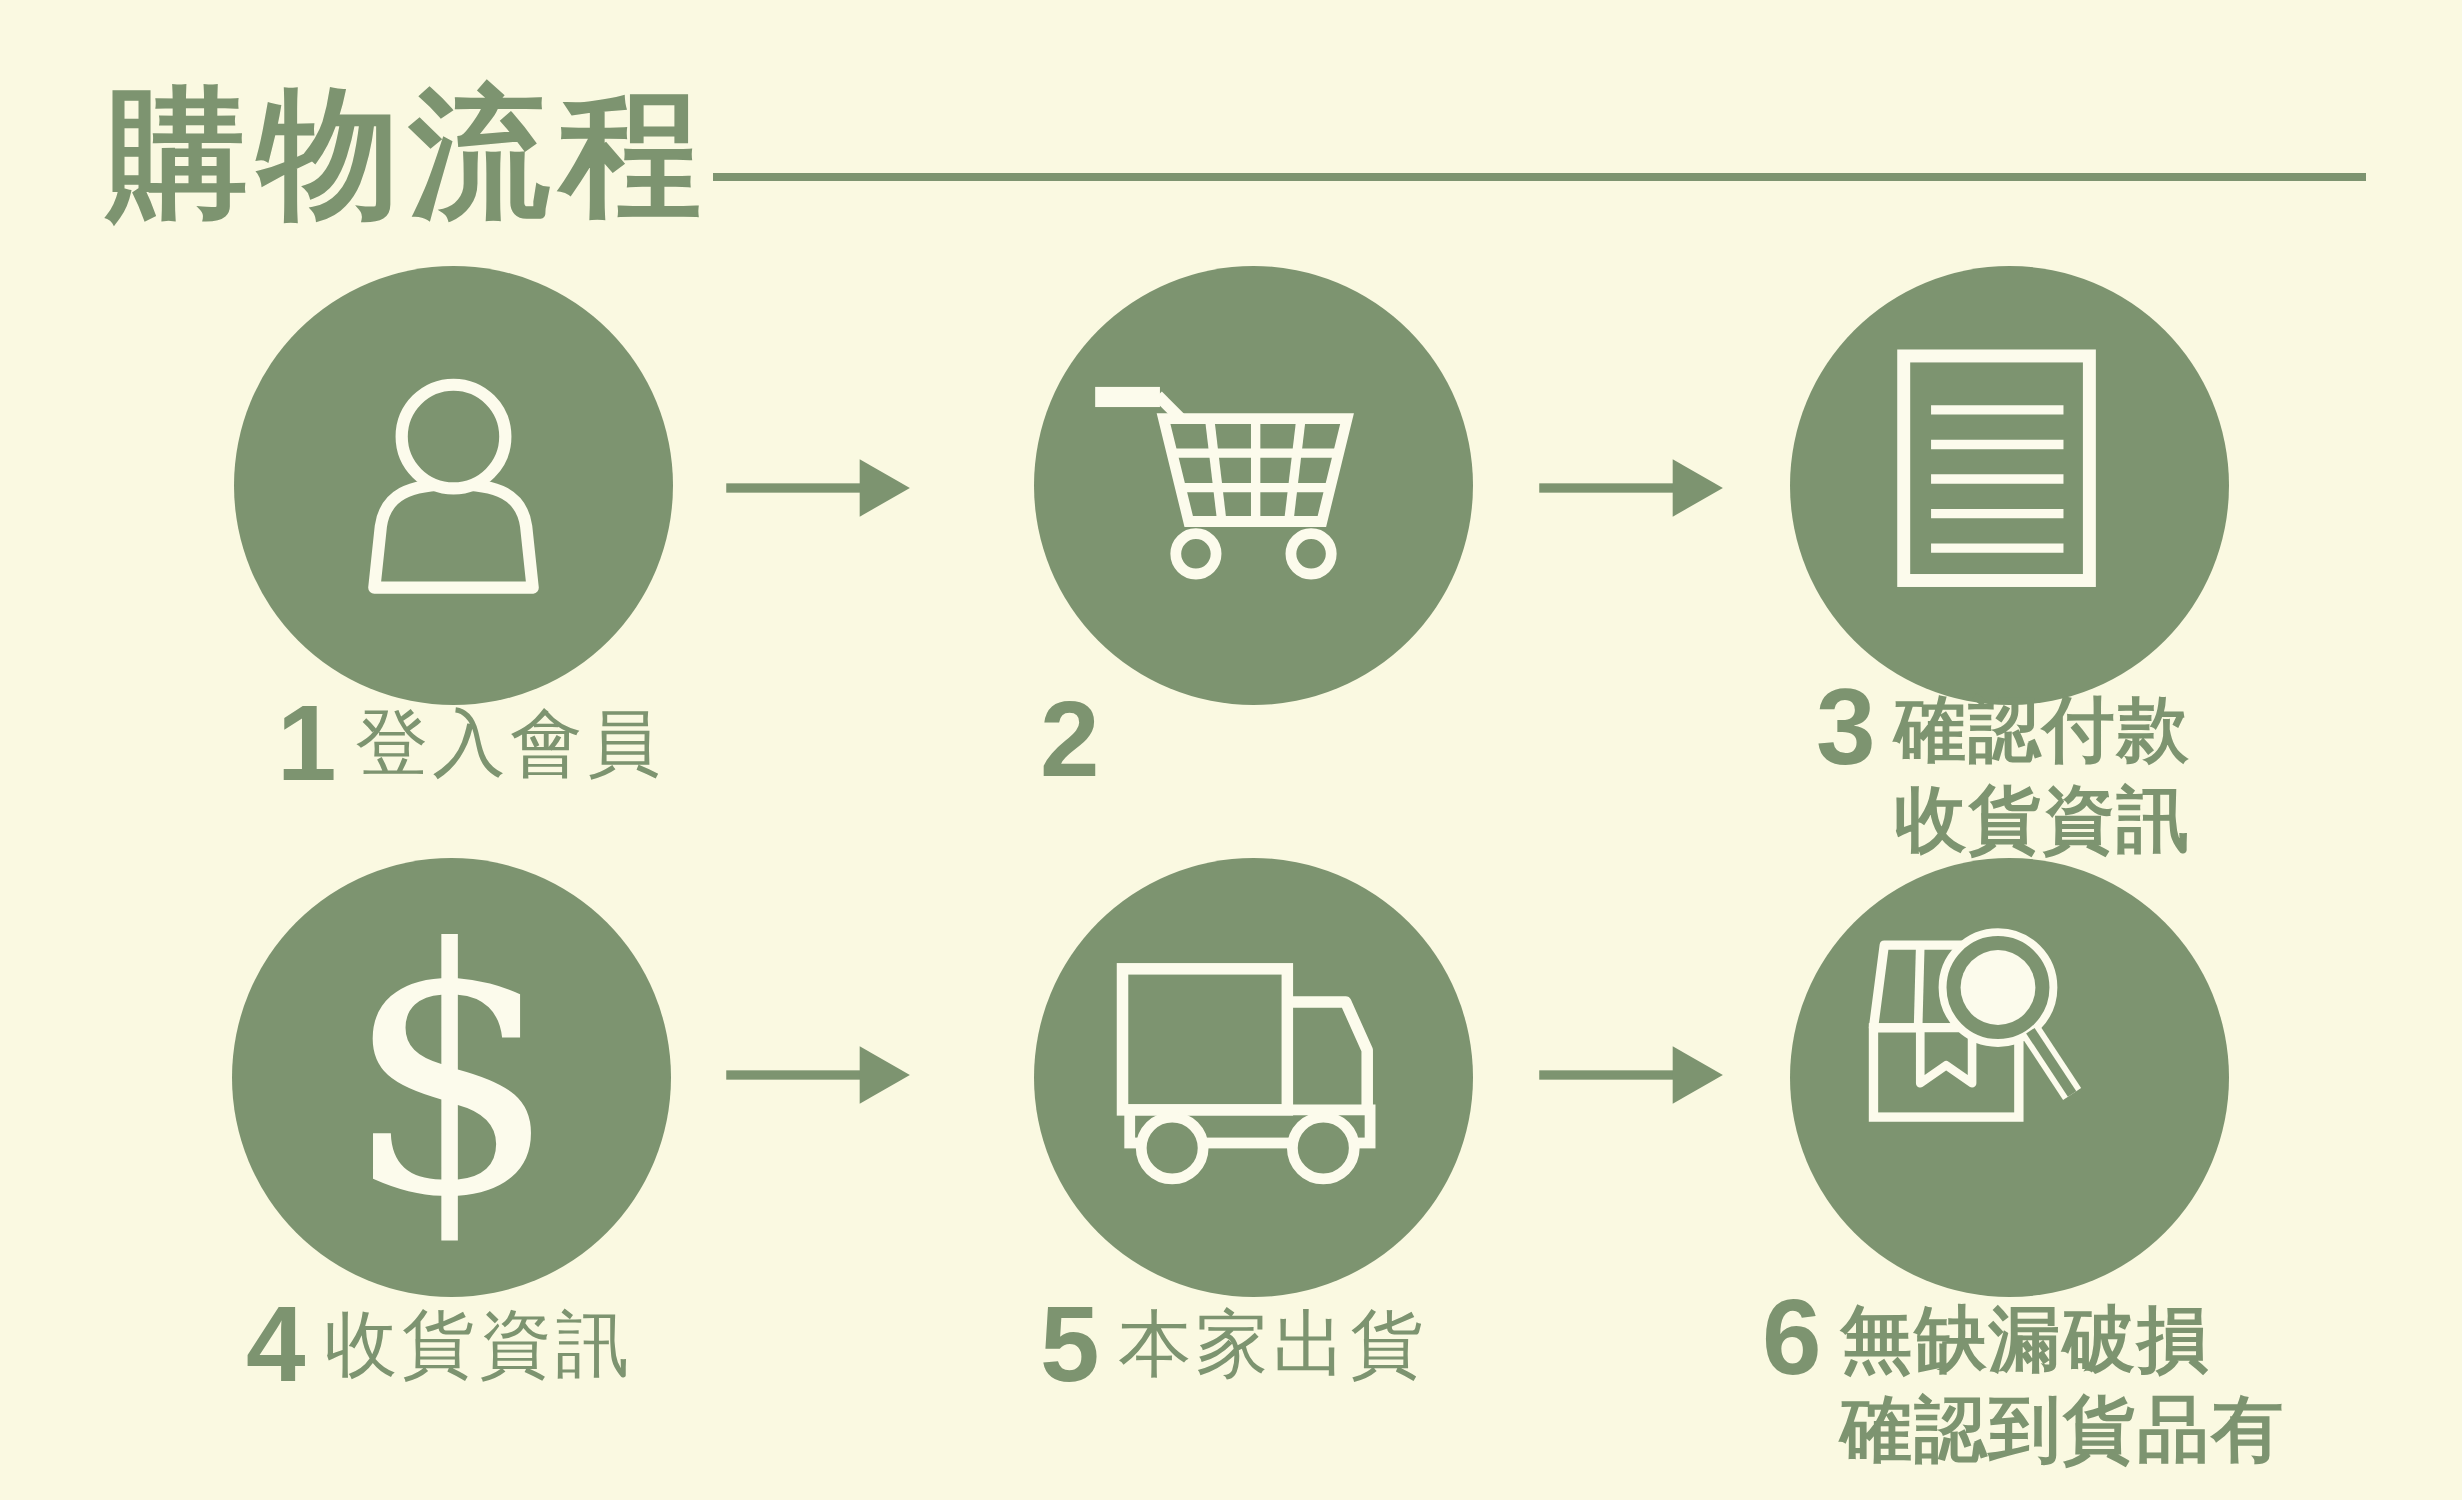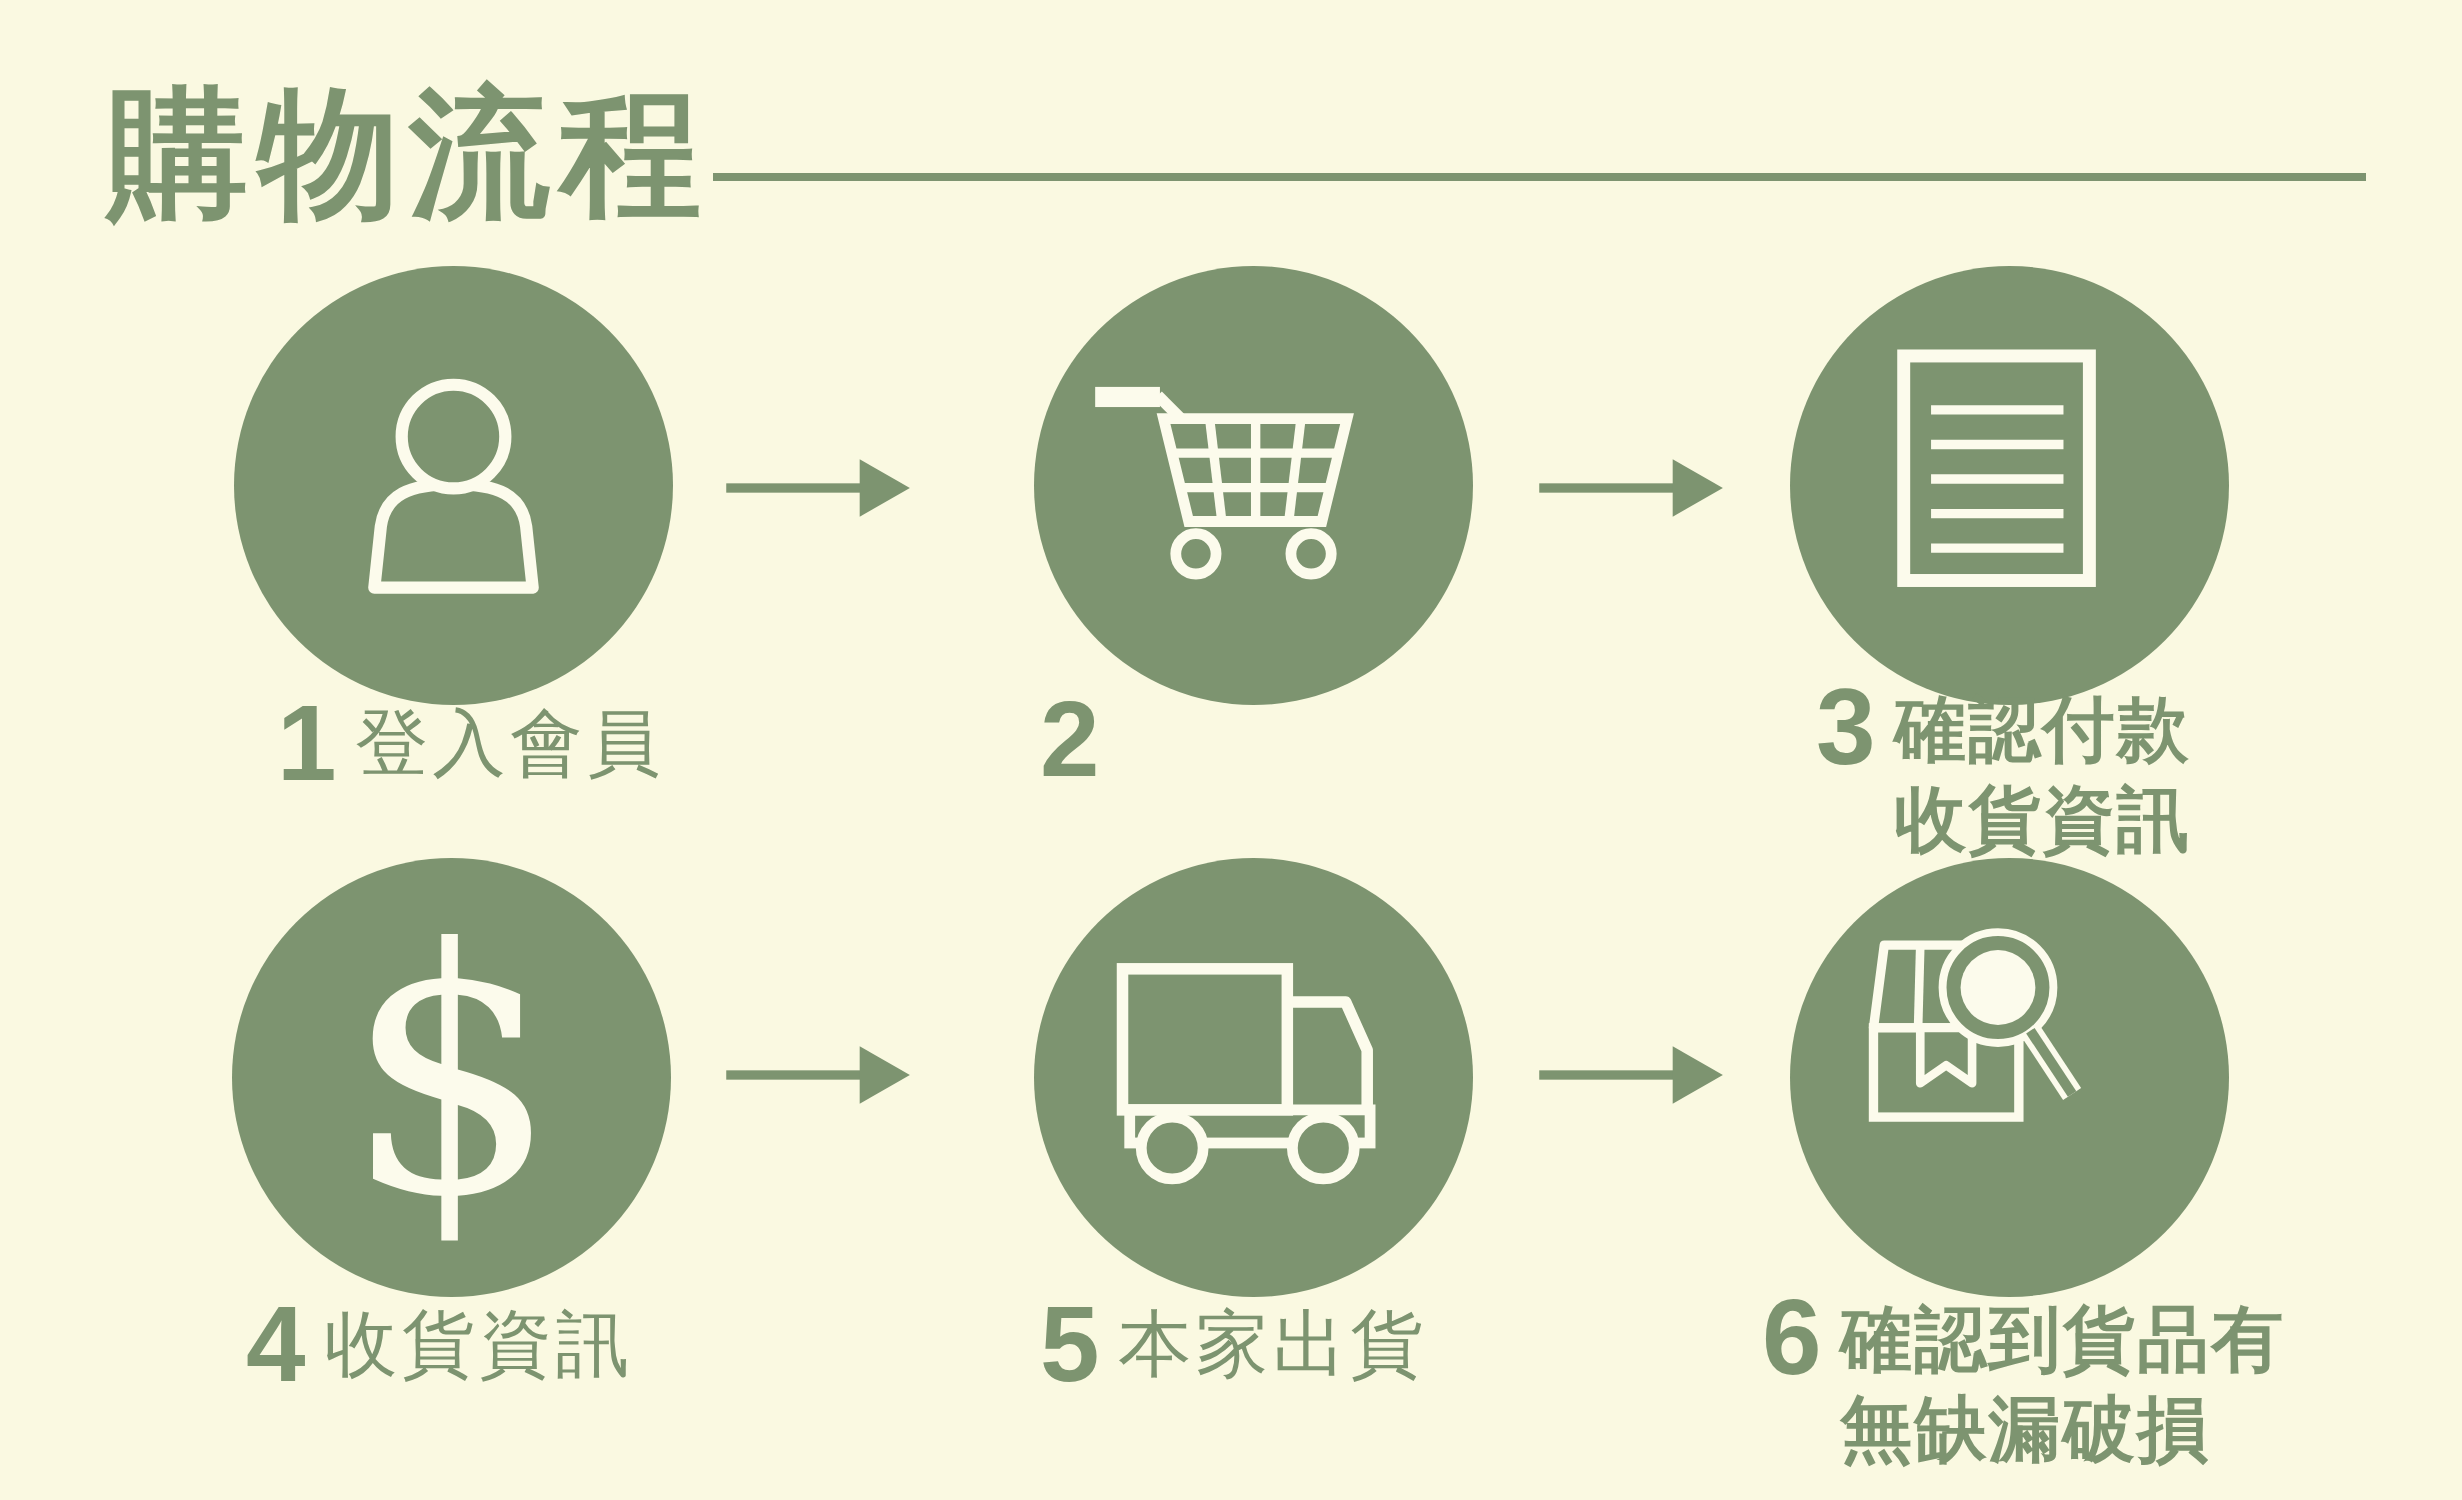--- a/index.html
+++ b/index.html
@@ -178,19 +178,19 @@
   </div>
 
   <div class="step-label single l5">
     <span class="num">5</span>
     <span class="txt">本家出貨</span>
   </div>
 
   <div class="step-label multi l6">
     <span class="num">6</span>
     <span class="txt">
+      <div>無缺漏破損</div>
       <div>確認到貨品有</div>
-      <div>無缺漏破損</div>
     </span>
   </div>
 
 </div>
 
 
 </body></html>

